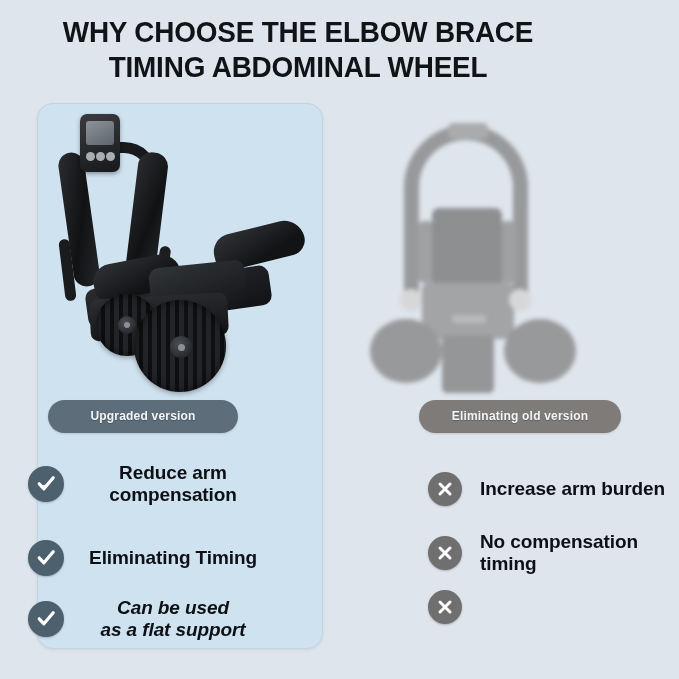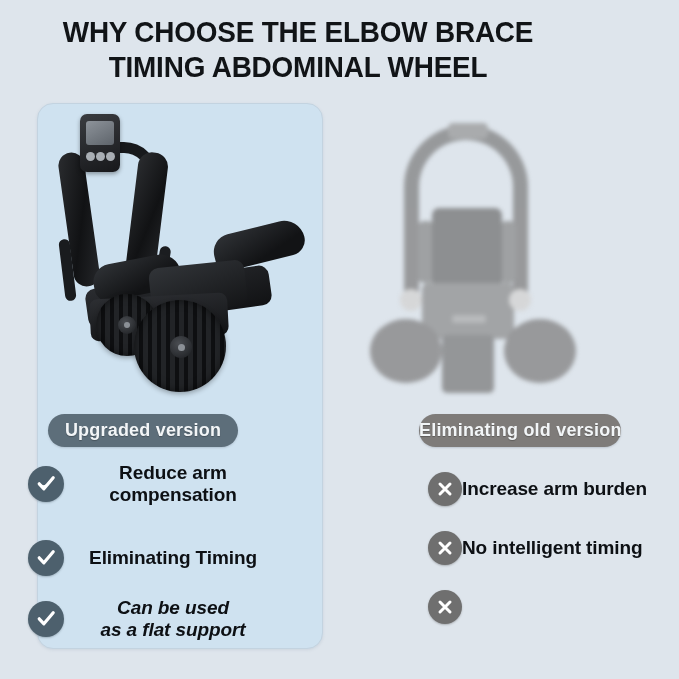--- a/index.html
+++ b/index.html
@@ -69,26 +69,25 @@
   
   .badge {
     position: absolute;
     border-radius: 18px;
     height: 33px;
     line-height: 33px;
     text-align: center;
     color: #f2f5f7;
     font-family: "Liberation Sans Narrow", "Liberation Sans", sans-serif;
     font-weight: bold;
-    font-size: 18px;
+    font-size: 12px;
     letter-spacing: 0.2px;
     white-space: nowrap;
     box-shadow: 0 1px 2px rgba(90,105,118,0.25);
     text-shadow: 0 1px 1px rgba(0,0,0,0.25);
-    margin-top: 14px;
   }
   .badge-upgraded {
     top: 400px;
     left: 48px;
     width: 190px;
     background: #5d6e7a;
   }
   .badge-eliminating {
     top: 400px;
     left: 63px;
@@ -134,20 +133,21 @@
   }
   .feature-left .feature-text {
     flex: 1 1 auto;
     text-align: center;
     padding-left: 6px;
     padding-right: 4px;
   }
   .feature-right .feature-text {
     flex: 1 1 auto;
     text-align: left;
+    padding-left: 18px;
   }
 
   
   .wheel-scene { position: absolute; inset: 0; }
 
   .arm-pad {
     position: absolute;
     background: linear-gradient(105deg, #2b2d30 0%, #111214 55%, #26282b 100%);
     border-radius: 13px;
   }
@@ -476,21 +476,21 @@
   </span>
   <span class="feature-text">Increase arm burden</span>
 </div>
 
 <div class="feature feature-right" style="top:531px; left:428px; width:240px;">
   <span class="icon-circle icon-x">
     <svg width="18" height="18" viewBox="0 0 18 18" aria-hidden="true">
       <path d="M4 4 L14 14 M14 4 L4 14" fill="none" stroke="#ffffff" stroke-width="3" stroke-linecap="round"></path>
     </svg>
   </span>
-  <span class="feature-text">No intelligent timing</span>
+  <span class="feature-text">No compensation timing</span>
 </div>
 
 <div class="feature feature-right" style="top:590px; left:428px; width:250px;">
   <span class="icon-circle icon-x">
     <svg width="18" height="18" viewBox="0 0 18 18" aria-hidden="true">
       <path d="M4 4 L14 14 M14 4 L4 14" fill="none" stroke="#ffffff" stroke-width="3" stroke-linecap="round"></path>
     </svg>
   </span>
 </div>
 

